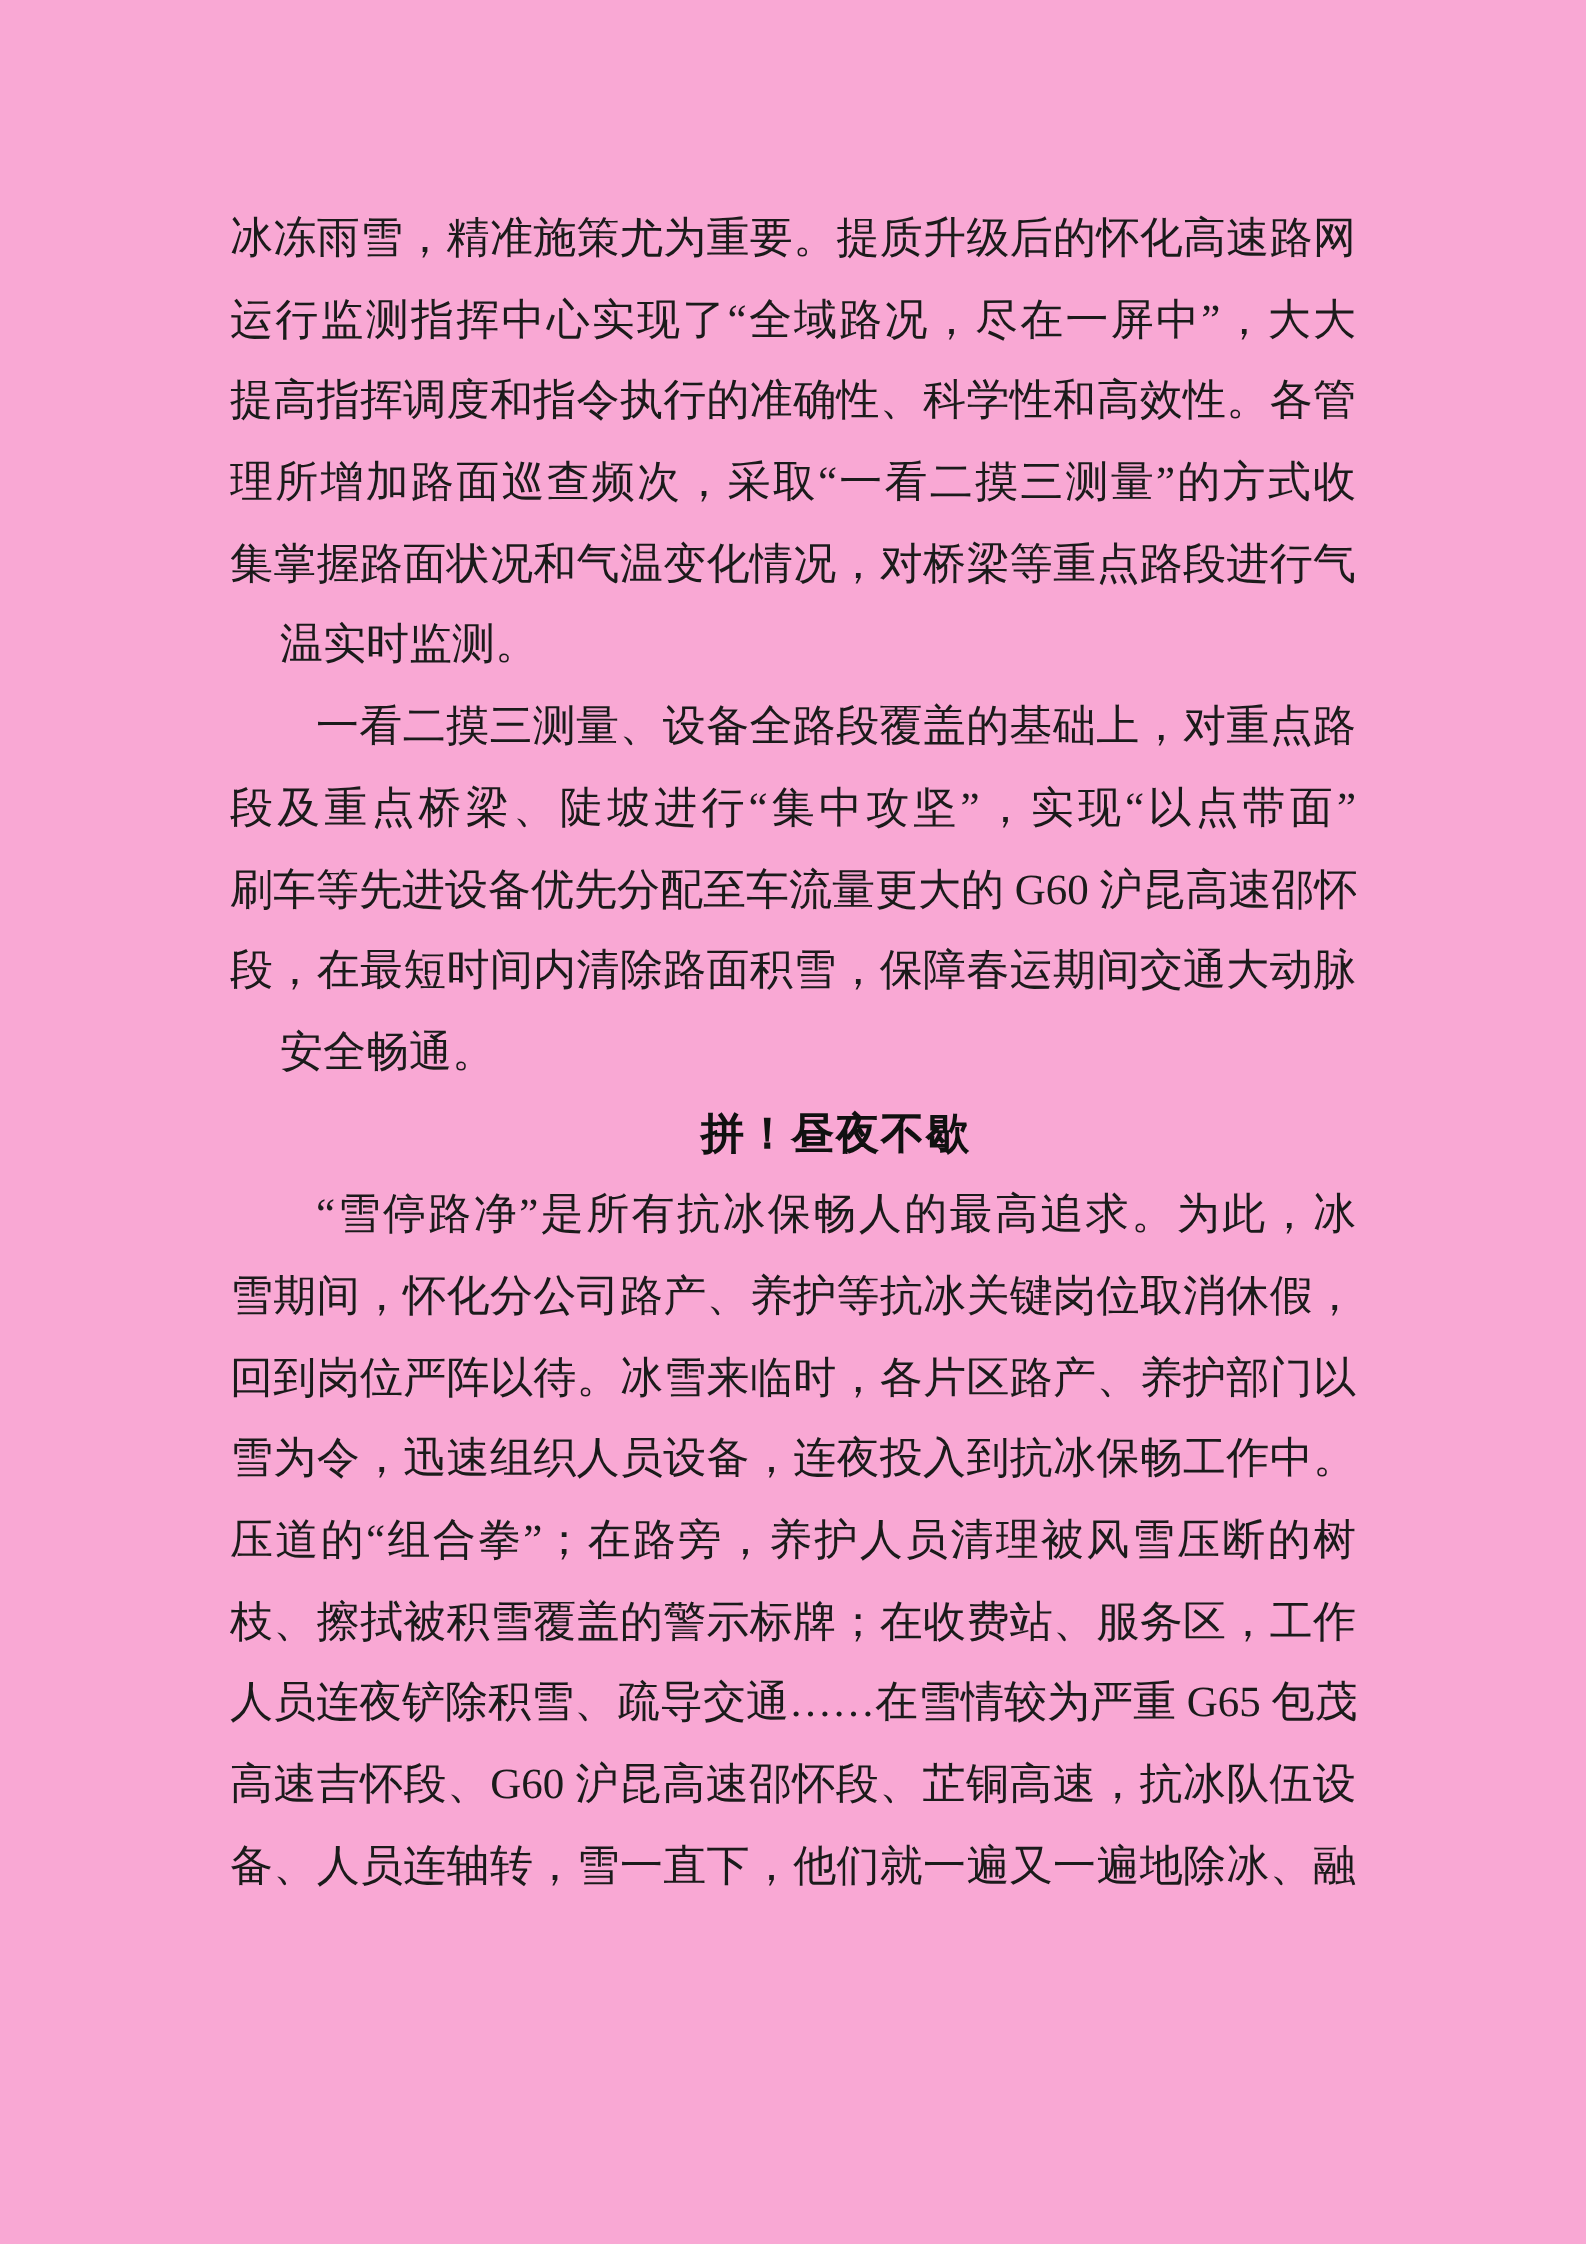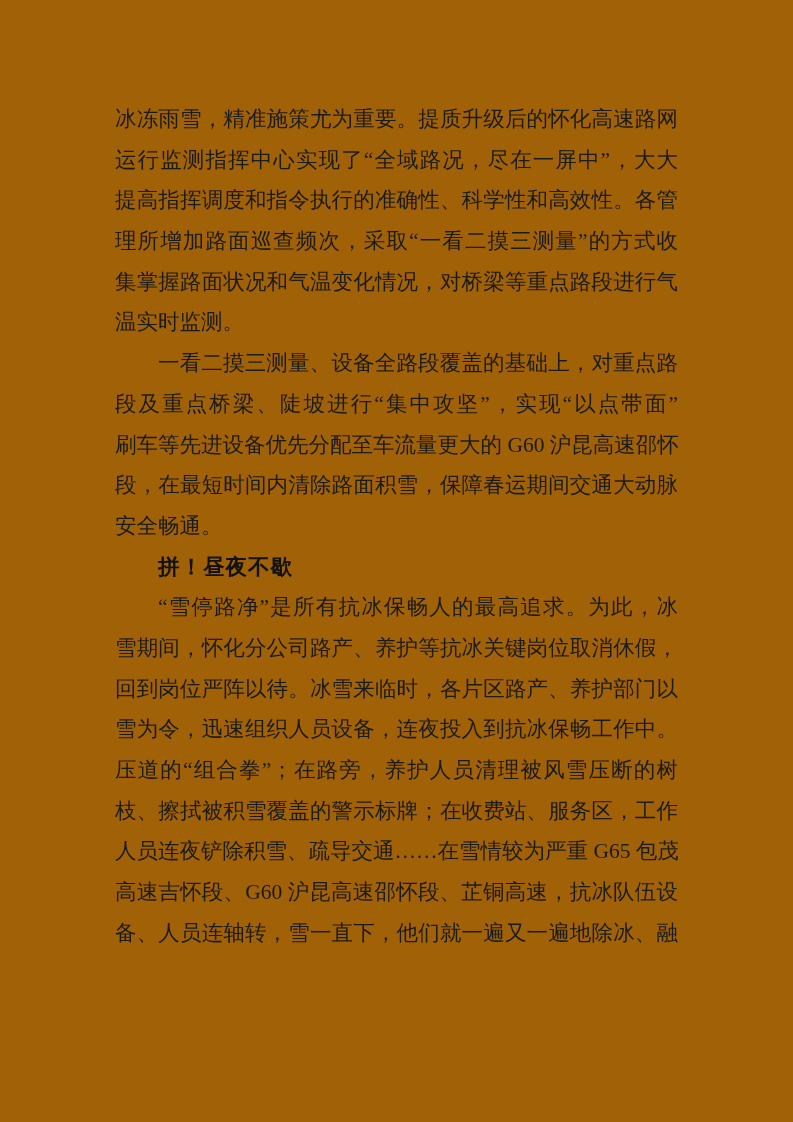--- a/index.html
+++ b/index.html
@@ -32,40 +32,41 @@
     text-align: justify;
     text-align-last: justify;
     word-break: keep-all;
     overflow: hidden;
     height: 40.7px;
     white-space: nowrap;
   }
   .line.flush {
     text-align: left;
     text-align-last: left;
+    margin-left: 25px;
   }
   .line.indent {
     text-indent: 43px;
   }
   .heading {
     font-family: Liberation Serif, serif;
     font-weight: 700;
     font-size: 21.5px;
     line-height: 40.7px;
     height: 40.7px;
     color: #111111;
     text-indent: 43px;
-    text-align: left;
+    text-align: center;
     letter-spacing: 1px;
   }
 </style>
 </head>
 <body>
 
-<div class="page" style="background: #a16207;">
+<div class="page" style="background: #f9a8d4;">
   <main class="content" style="color: rgb(27, 27, 27);">
       <div class="paragraph">
         <div class="line">冰冻雨雪，精准施策尤为重要。提质升级后的怀化高速路网</div>
         <div class="line">运行监测指挥中心实现了“全域路况，尽在一屏中”，大大</div>
         <div class="line">提高指挥调度和指令执行的准确性、科学性和高效性。各管</div>
         <div class="line">理所增加路面巡查频次，采取“一看二摸三测量”的方式收</div>
         <div class="line">集掌握路面状况和气温变化情况，对桥梁等重点路段进行气</div>
         <div class="line flush">温实时监测。</div>
       </div>
       <div class="paragraph">

